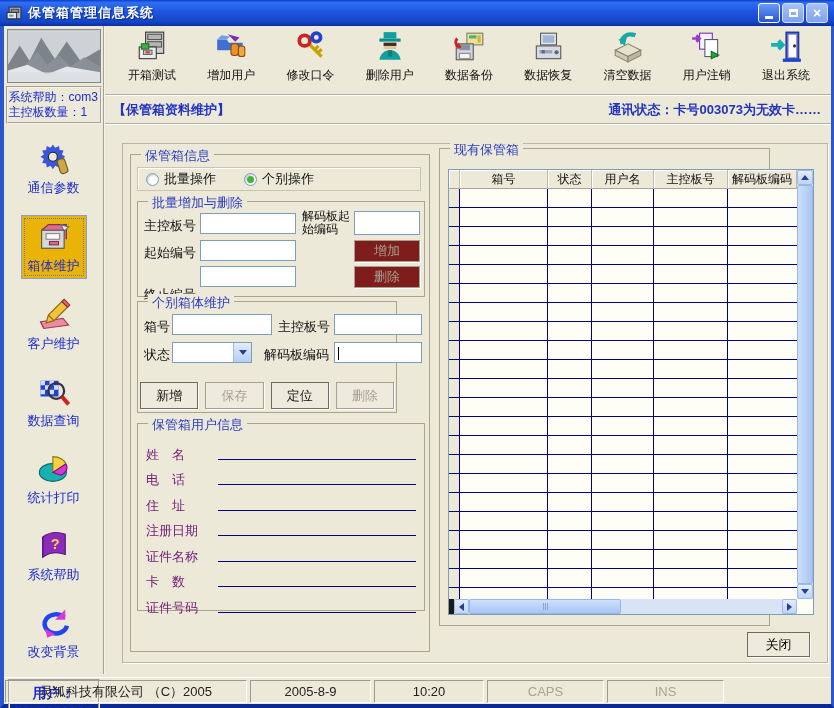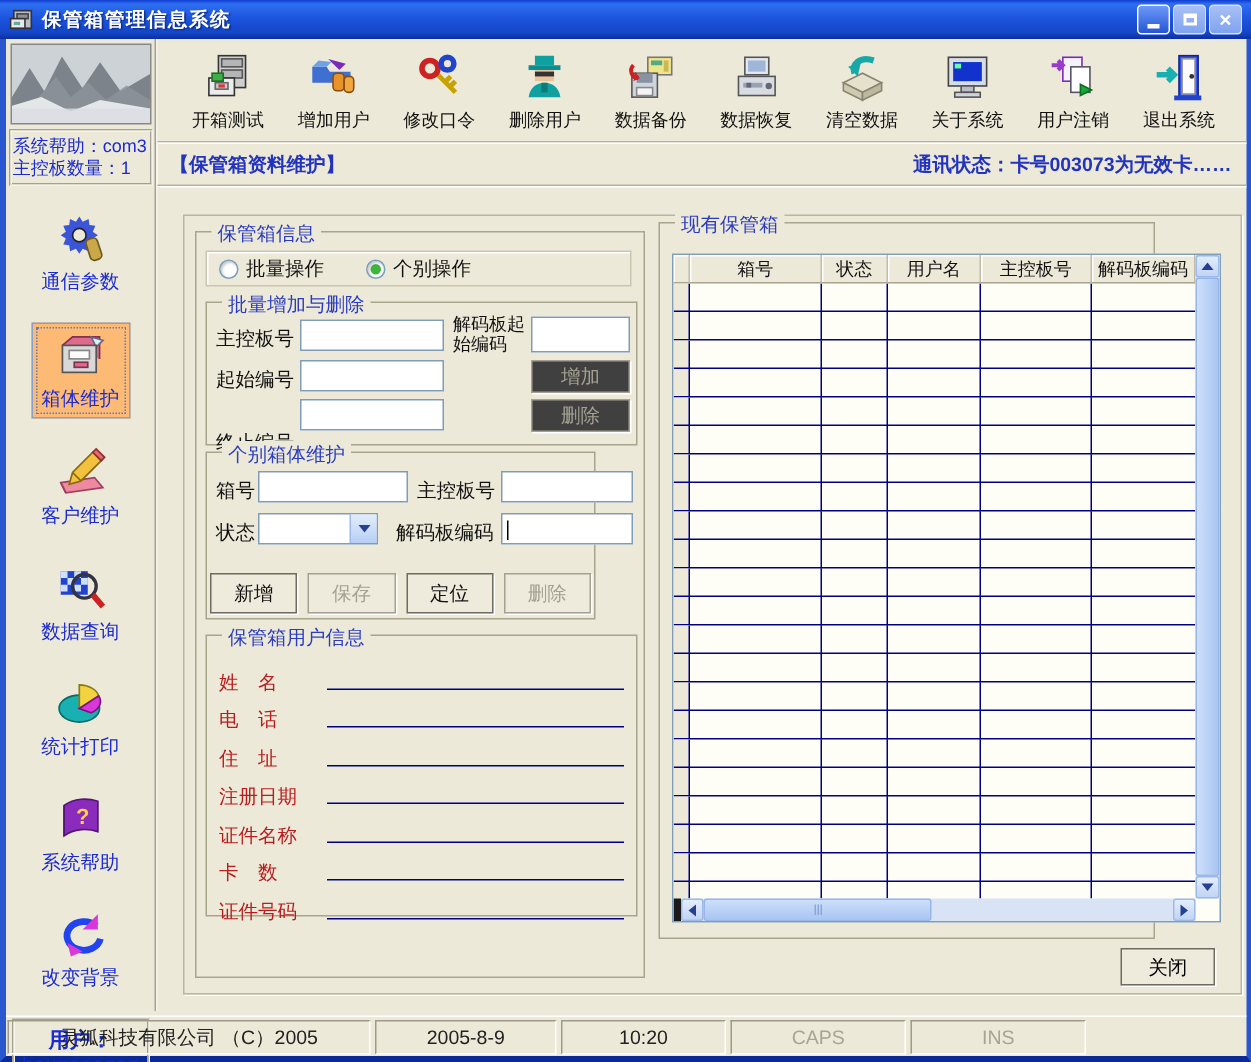--- a/index.html
+++ b/index.html
@@ -18,30 +18,30 @@
   .glyph-x{color:#fff;font-size:14px;font-weight:bold;line-height:1;}
   
   .body-row{position:absolute;top:26px;left:0;right:0;bottom:30px;display:flex;}
   
   .sidebar{width:101px;flex:0 0 auto;display:flex;flex-direction:column;align-items:center;border-right:2px groove #f6f3e6;padding:3px 0 2px;box-sizing:border-box;}
   .photo{width:94px;height:54px;flex:0 0 auto;border:1px solid #888;box-sizing:border-box;}
   .photo svg{display:block;width:100%;height:100%;}
   .comm-box{width:96px;margin-top:3px;border:2px groove #f6f3e6;padding:2px 1px;box-sizing:border-box;color:#1c2bd0;font-size:12px;line-height:15px;white-space:nowrap;}
   .nav{margin-top:14px;display:flex;flex-direction:column;align-items:center;width:100%;}
   .nav-item{display:flex;flex-direction:column;align-items:center;margin-bottom:15px;padding:3px 6px;cursor:pointer;}
-  .nav-item.selected{border:1px solid #8aa0c8;background:#fdba74;outline:1px dotted #6a7ba8;outline-offset:-4px;}
+  .nav-item.selected{border:1px solid #8aa0c8;background:#eab308;outline:1px dotted #6a7ba8;outline-offset:-4px;}
   .nav-icon{width:36px;height:36px;}
   .nav-icon svg{width:36px;height:36px;display:block;}
   .nav-label{font-size:13px;color:#1c2bd0;margin-top:2px;white-space:nowrap;}
   .user-box{margin-top:auto;width:92px;border:2px groove #f6f3e6;text-align:center;padding:4px 0 5px;box-sizing:border-box;}
   .user-label{color:#1c2bd0;font-size:14px;font-weight:bold;}
   .user-value{color:#1c2bd0;font-size:13px;font-family:"Liberation Mono",monospace;}
   
   .main{flex:1;display:flex;flex-direction:column;min-width:0;}
-  .toolbar{height:69px;display:flex;justify-content:space-between;padding:4px 14px 0 16px;box-sizing:border-box;border-bottom:1px solid #b5b19c;align-items:center;}
+  .toolbar{height:69px;display:flex;justify-content:space-between;padding:4px 14px 0 16px;box-sizing:border-box;border-bottom:1px solid #b5b19c;}
   .tool-item{display:flex;flex-direction:column;align-items:center;width:62px;cursor:pointer;}
   .tool-icon{width:34px;height:34px;}
   .tool-icon svg{width:34px;height:34px;display:block;}
   .tool-label{font-size:12px;color:#111;margin-top:3px;white-space:nowrap;}
   .substatus{height:27px;display:flex;align-items:center;justify-content:space-between;padding:0 10px 0 8px;border-top:1px solid #fff;border-bottom:1px solid #b5b19c;box-shadow:0 1px 0 #fff;}
   .sub-left,.sub-right{font-size:13px;font-weight:bold;color:#2233c0;white-space:nowrap;}
   .content{flex:1;position:relative;}
   .panel{position:absolute;left:17px;top:19px;width:706px;height:520px;border:1px solid #b9b5a2;box-shadow:1px 1px 0 #fff;box-sizing:border-box;}
   
   .group{position:absolute;border:1px solid #a9a48c;box-sizing:border-box;}
@@ -52,31 +52,31 @@
   .radio{width:13px;height:13px;border-radius:50%;background:#fff;border:1px solid #7b9ebd;box-shadow:inset 1px 1px 2px rgba(0,0,0,.25);display:inline-block;margin-right:5px;position:relative;box-sizing:border-box;}
   .radio-item.selected .radio::after{content:"";position:absolute;inset:2px;border-radius:50%;background:#3db53d;}
   .g-batch{left:6px;top:46px;width:288px;height:96px;}
   .g-ind{left:6px;top:146px;width:260px;height:112px;}
   .g-user{left:6px;top:268px;width:288px;height:188px;}
   .flabel{position:absolute;font-size:13px;color:#111;white-space:nowrap;}
   .flabel2{position:absolute;font-size:12px;color:#111;line-height:13px;width:54px;}
   .tbox{position:absolute;background:#fff;border:1px solid #7f9db9;box-sizing:border-box;font-size:13px;padding:2px 3px;}
   input.tbox{outline:none;}
   .caret{display:inline-block;width:1px;height:13px;background:#000;vertical-align:middle;}
-  .mini-btn{position:absolute;font-size:13px;text-align:center;background:#404040;border:1px solid #6e6c60;box-shadow:1px 1px 0 #fff;line-height:20px;cursor:pointer;box-sizing:border-box;}
+  .mini-btn{position:absolute;font-size:13px;text-align:center;background:#7f1d1d;border:1px solid #6e6c60;box-shadow:1px 1px 0 #fff;line-height:20px;cursor:pointer;box-sizing:border-box;}
   .mini-btn.disabled,.act-btn.disabled{color:#a5a091;border-color:#a5a091;cursor:default;}
   .btn-row{position:absolute;left:2px;right:2px;top:80px;display:flex;gap:7px;}
   .act-btn{flex:1;height:27px;font-size:13px;text-align:center;line-height:25px;background:#EFEBDC;border:1px solid #6e6c60;box-shadow:1px 1px 0 #fff;cursor:pointer;box-sizing:border-box;color:#111;}
   .combo{position:absolute;background:#fff;border:1px solid #7f9db9;box-sizing:border-box;display:flex;}
   .combo .cfill{flex:1;}
   .combo-arrow{width:17px;background:linear-gradient(180deg,#e3edfb,#b6cef5);border-left:1px solid #9ebae8;display:flex;align-items:center;justify-content:center;cursor:pointer;}
   .combo-arrow::after{content:"";border-left:4px solid transparent;border-right:4px solid transparent;border-top:5px solid #27408f;}
   .u-rows{position:absolute;left:8px;right:8px;top:14px;}
   .u-row{display:flex;align-items:flex-end;height:25.5px;}
-  .u-label{width:72px;font-size:13px;color:#b91c1c;white-space:nowrap;}
+  .u-label{width:72px;font-size:13px;color:#701a75;white-space:nowrap;}
   .u-line{flex:1;border-bottom:1px solid #000080;margin-bottom:4px;}
   
   .g-table{left:316px;top:4px;width:331px;height:478px;}
   .table-widget{position:absolute;left:8px;top:20px;width:366px;height:446px;border:1px solid #7f9db9;background:#fffef6;box-sizing:border-box;overflow:hidden;}
   .hrow{position:absolute;left:0;top:0;right:16px;height:19px;display:flex;background:#ECE9D8;}
   .hrow > div{border-right:1px solid #c0bca6;border-bottom:1px solid #aaa692;box-shadow:inset 1px 1px 0 #fff;box-sizing:border-box;font-size:12px;color:#111;text-align:center;line-height:18px;white-space:nowrap;overflow:hidden;}
   .gutter-h{width:11px;flex:0 0 auto;}
   .hcell:nth-of-type(2){width:88px;}
   .hcell:nth-of-type(3){width:44px;}
   .hcell:nth-of-type(4){width:62px;}
@@ -338,32 +338,20 @@
                 <path d="M4 19l12-6 12 6-12 6z" fill="#e6e1cc" stroke="#8a8570"></path>
                 <path d="M4 19v5l12 6v-5z" fill="#cfc9b2" stroke="#8a8570"></path>
                 <path d="M28 19v5l-12 6v-5z" fill="#bdb7a0" stroke="#8a8570"></path>
                 <path d="M23 5c-9-3-14 3-12 8" stroke="#19a8a8" stroke-width="4" fill="none"></path>
                 <path d="M7 9l6 6 2-9z" fill="#19a8a8"></path>
               </svg>
             </span>
             <span class="tool-label">清空数据</span>
           </div>
 
-          <div class="tool-item">
-            <span class="tool-icon">
-              <svg viewBox="0 0 32 32">
-                <rect x="4" y="3" width="24" height="18" fill="#d8dce4" stroke="#444"></rect>
-                <rect x="7" y="6" width="18" height="12" fill="#1133cc"></rect>
-                <rect x="8" y="7" width="4" height="3" fill="#66ff99"></rect>
-                <rect x="12" y="21" width="8" height="4" fill="#b9bec8" stroke="#555"></rect>
-                <rect x="8" y="25" width="16" height="3" fill="#cfd4dd" stroke="#555"></rect>
-              </svg>
-            </span>
-            <span class="tool-label">关于系统</span>
-          </div>
 
           <div class="tool-item">
             <span class="tool-icon">
               <svg viewBox="0 0 32 32">
                 <rect x="9" y="3" width="12" height="15" fill="#f4f2fb" stroke="#7a2bbb"></rect>
                 <rect x="14" y="9" width="12" height="16" fill="#ffffff" stroke="#556"></rect>
                 <path d="M2 8h7m-3-3l3 3-3 3" stroke="#993bc9" stroke-width="2.5" fill="none"></path>
                 <path d="M20 27l7-3.5-7-3.5z" fill="#17a838" stroke="#0c6e20"></path>
               </svg>
             </span>

